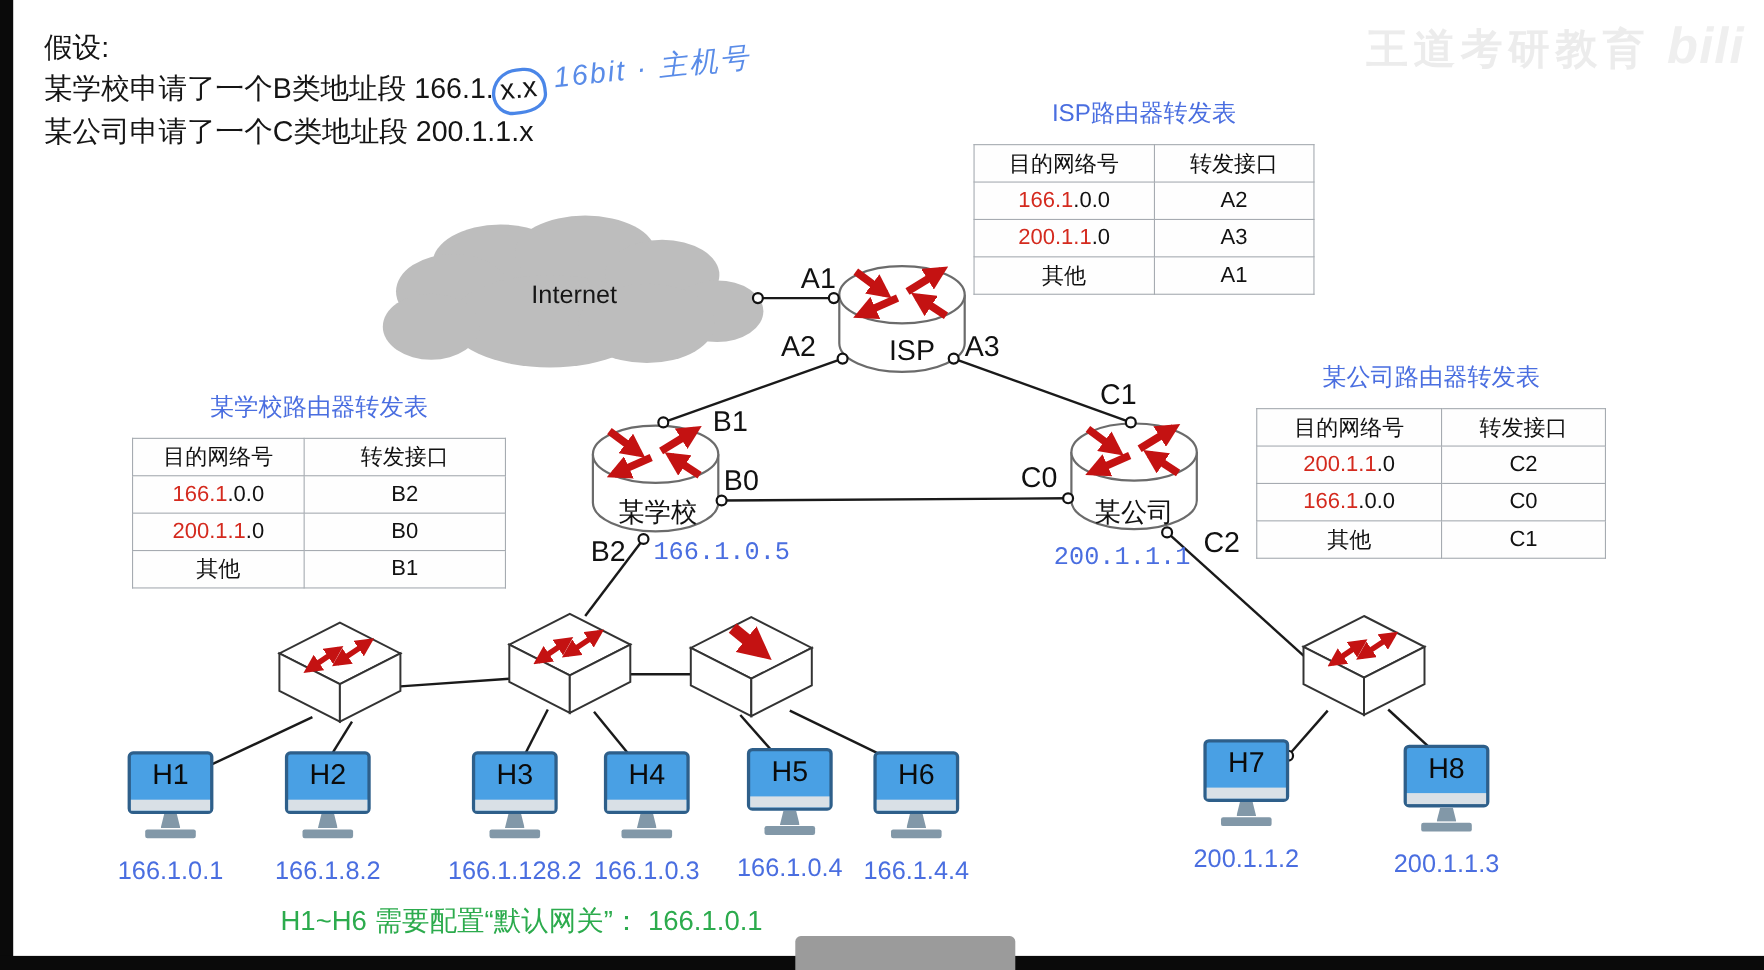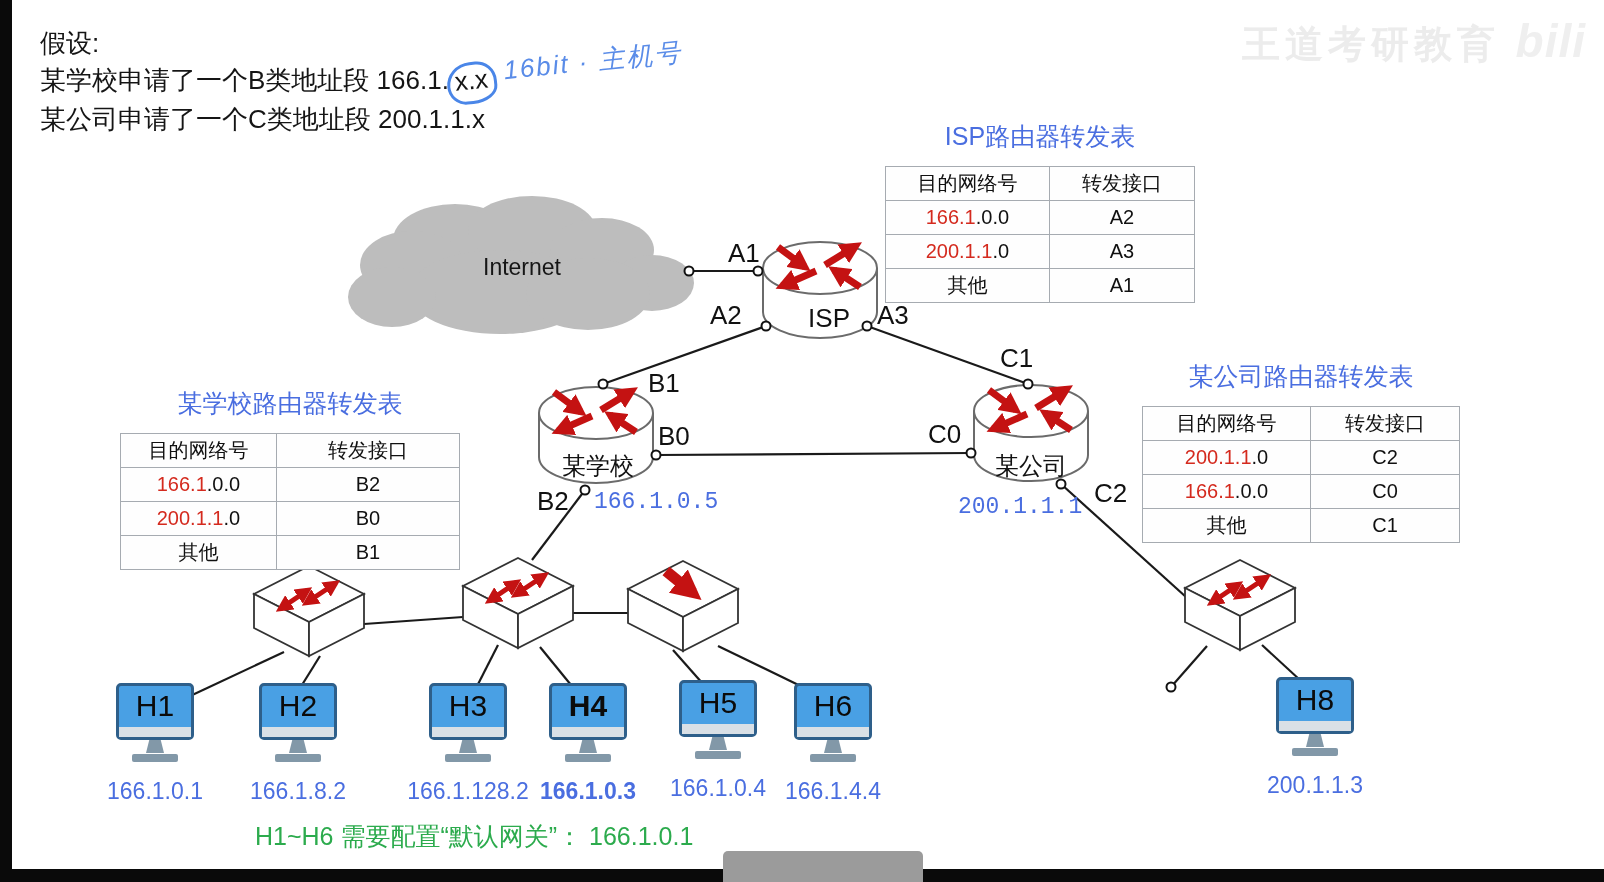--- a/index.html
+++ b/index.html
@@ -10,37 +10,37 @@
 
   
   .a-line { position:absolute; font-size:26px; color:#151515; white-space:nowrap; }
   .circled { display:inline-block; border:3px solid #4a86e8; border-radius:55% 45% 58% 42% / 62% 55% 45% 52%;
              padding:0 6px 5px 5px; margin-left:-2px; transform:rotate(-6deg); }
   .handwriting { position:absolute; left:503px; top:44px; font-size:26px; color:#5a8ce8;
                  font-style:italic; transform:rotate(-6deg); white-space:nowrap; letter-spacing:2px; }
 
   
   .fwd { position:absolute; }
-  .fwd-title { color:#4a6ee0; font-size:25px; text-align:center; margin-bottom:13px; white-space:nowrap;margin-top:32px; }
+  .fwd-title { color:#4a6ee0; font-size:22px; text-align:center; margin-bottom:13px; white-space:nowrap; }
   .fwd table { border-collapse:collapse; width:100%; background:#fefefe; table-layout:fixed; }
   .fwd td { border:1.5px solid #a6abb1; text-align:center; font-size:20px; height:33px; padding:0; }
   .red { color:#d42a1e; }
 
   
   .port-label { position:absolute; font-size:26px; color:#111; white-space:nowrap; }
   .node-label { position:absolute; font-size:24px; color:#111; text-align:center; white-space:nowrap; }
   .ip-label  { position:absolute; font-size:23px; color:#4a6ee0; white-space:nowrap;font-family:Liberation Mono, monospace; }
   .cloud-label { position:absolute; font-size:23px; color:#161616; }
 
   
   .host { position:absolute; width:110px; display:flex; flex-direction:column; align-items:center; }
   .screen-outer { width:78px; height:57px; background:#49a0e4; border:3px solid #2e5f8a;
                   border-radius:5px; position:relative; box-sizing:border-box; }
   .screen-label { position:absolute; top:3px; left:50%; transform:translateX(-50%);
-                  font-size:30px; color:#0b0b0b; }
+                  font-size:26px; color:#0b0b0b; }
   .bezel { position:absolute; bottom:0; left:0; width:100%; height:10px; background:#d9e0e6; }
   .stand { width:18px; height:13px; background:#8298a8; clip-path:polygon(18% 0,82% 0,100% 100%,0 100%); }
   .base  { width:46px; height:8px; background:#8298a8; border-radius:2px; margin-top:1px; }
   .host-ip { margin-top:16px; font-size:23px; color:#4a6ee0; white-space:nowrap; }
 
   .note { position:absolute; font-size:25px; color:#2cab4d; white-space:nowrap; }
 
   .watermark { position:absolute; top:14px; left:1242px; font-size:38px; font-weight:bold;
                color:#ececec; letter-spacing:5px; white-space:nowrap; }
   .wm-logo { font-size:46px; letter-spacing:1px; color:#efefef; font-style:italic; }
@@ -282,21 +282,21 @@
   </div>
   <div class="host" style="left:413px; top:683px;">
     <div class="screen-outer">
       <span class="screen-label">H3</span>
       <div class="bezel"></div>
       </div>
     <div class="stand"></div>
       <div class="base"></div>
     <div class="host-ip">166.1.128.2</div>
   </div>
-  <div class="host" style="left:533px; top:683px;font-weight:bold;">
+  <div class="host" style="left:533px; top:683px;">
     <div class="screen-outer">
       <span class="screen-label">H4</span>
       <div class="bezel"></div>
       </div>
     <div class="stand"></div>
       <div class="base"></div>
     <div class="host-ip">166.1.0.3</div>
   </div>
   <div class="host" style="left:663px; top:680px;">
     <div class="screen-outer">
@@ -308,20 +308,29 @@
     <div class="host-ip">166.1.0.4</div>
   </div>
   <div class="host" style="left:778px; top:683px;">
     <div class="screen-outer">
       <span class="screen-label">H6</span>
       <div class="bezel"></div>
       </div>
     <div class="stand"></div>
       <div class="base"></div>
     <div class="host-ip">166.1.4.4</div>
+  </div>
+  <div class="host" style="left:1078px; top:672px;">
+    <div class="screen-outer">
+      <span class="screen-label">H7</span>
+      <div class="bezel"></div>
+      </div>
+    <div class="stand"></div>
+      <div class="base"></div>
+    <div class="host-ip">200.1.1.2</div>
   </div>
   <div class="host" style="left:1260px; top:677px;">
     <div class="screen-outer">
       <span class="screen-label">H8</span>
       <div class="bezel"></div>
       </div>
     <div class="stand"></div>
       <div class="base"></div>
     <div class="host-ip">200.1.1.3</div>
   </div>

